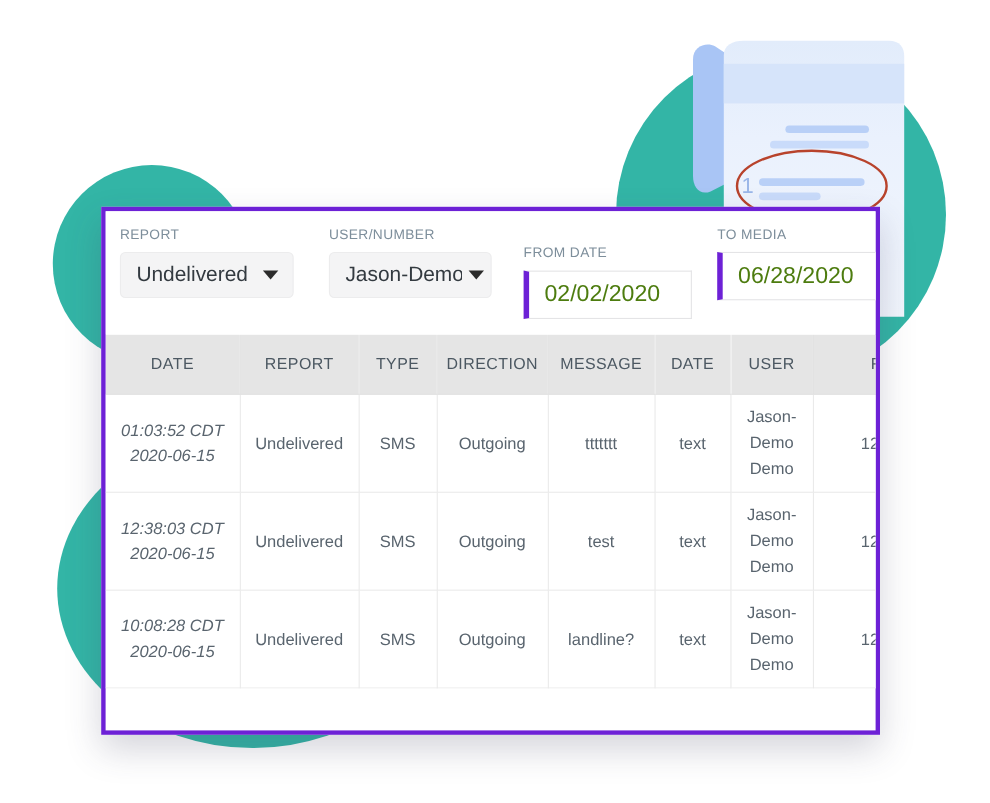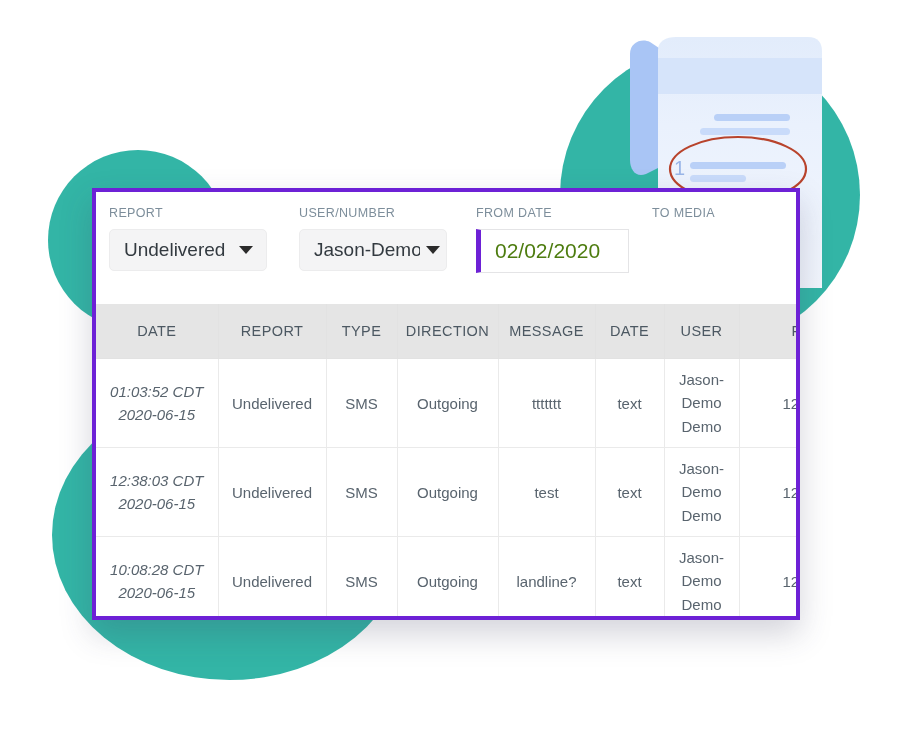--- a/index.html
+++ b/index.html
@@ -54,21 +54,21 @@
     width: 196px;
     height: 262px;
   }
 
   
   #panel {
     position: absolute;
     left: 92px;
     top: 188px;
     width: 708px;
-    height: 432px;
+    height: 480px;
     background: #ffffff;
     border: 4px solid #6d21d6;
     box-sizing: border-box;
     box-shadow: 0 14px 30px rgba(60, 60, 90, 0.22);
     overflow: hidden;
   }
 
   
   #filter-bar {
     position: relative;
@@ -127,21 +127,21 @@
     padding-left: 14px;
     font-size: 21px;
     color: #4d7c0f;
     cursor: text;
   }
 
   #field-report { left: 13px; width: 158px; }
   #field-report .select-box { width: 158px; }
   #field-user { left: 203px; width: 148px; }
   #field-user .select-box { width: 148px; padding-right: 6px; }
-  #field-from { left: 380px; width: 153px; }
+  #field-from { left: 380px; width: 153px; margin-top: 17px; }
   #field-from .date-box { width: 153px; }
   #field-to { left: 556px; width: 153px; }
   #field-to .date-box { width: 153px; }
 
   
   #report-table {
     border-collapse: collapse;
     width: 780px;
     table-layout: fixed;
     font-family: "Liberation Sans", sans-serif;
@@ -245,20 +245,21 @@
         </div>
       </div>
 
       <div class="filter-field" id="field-from">
         <div class="filter-label">FROM DATE</div>
         <div class="date-box">02/02/2020</div>
       </div>
 
       <div class="filter-field" id="field-to">
         <div class="filter-label">TO MEDIA</div>
+        <div class="date-box">06/28/2020</div>
       </div>
 
     </div>
 
     <div id="table-wrap">
       <table id="report-table">
         <colgroup>
           <col class="col-date">
             <col class="col-report">
             <col class="col-type">

